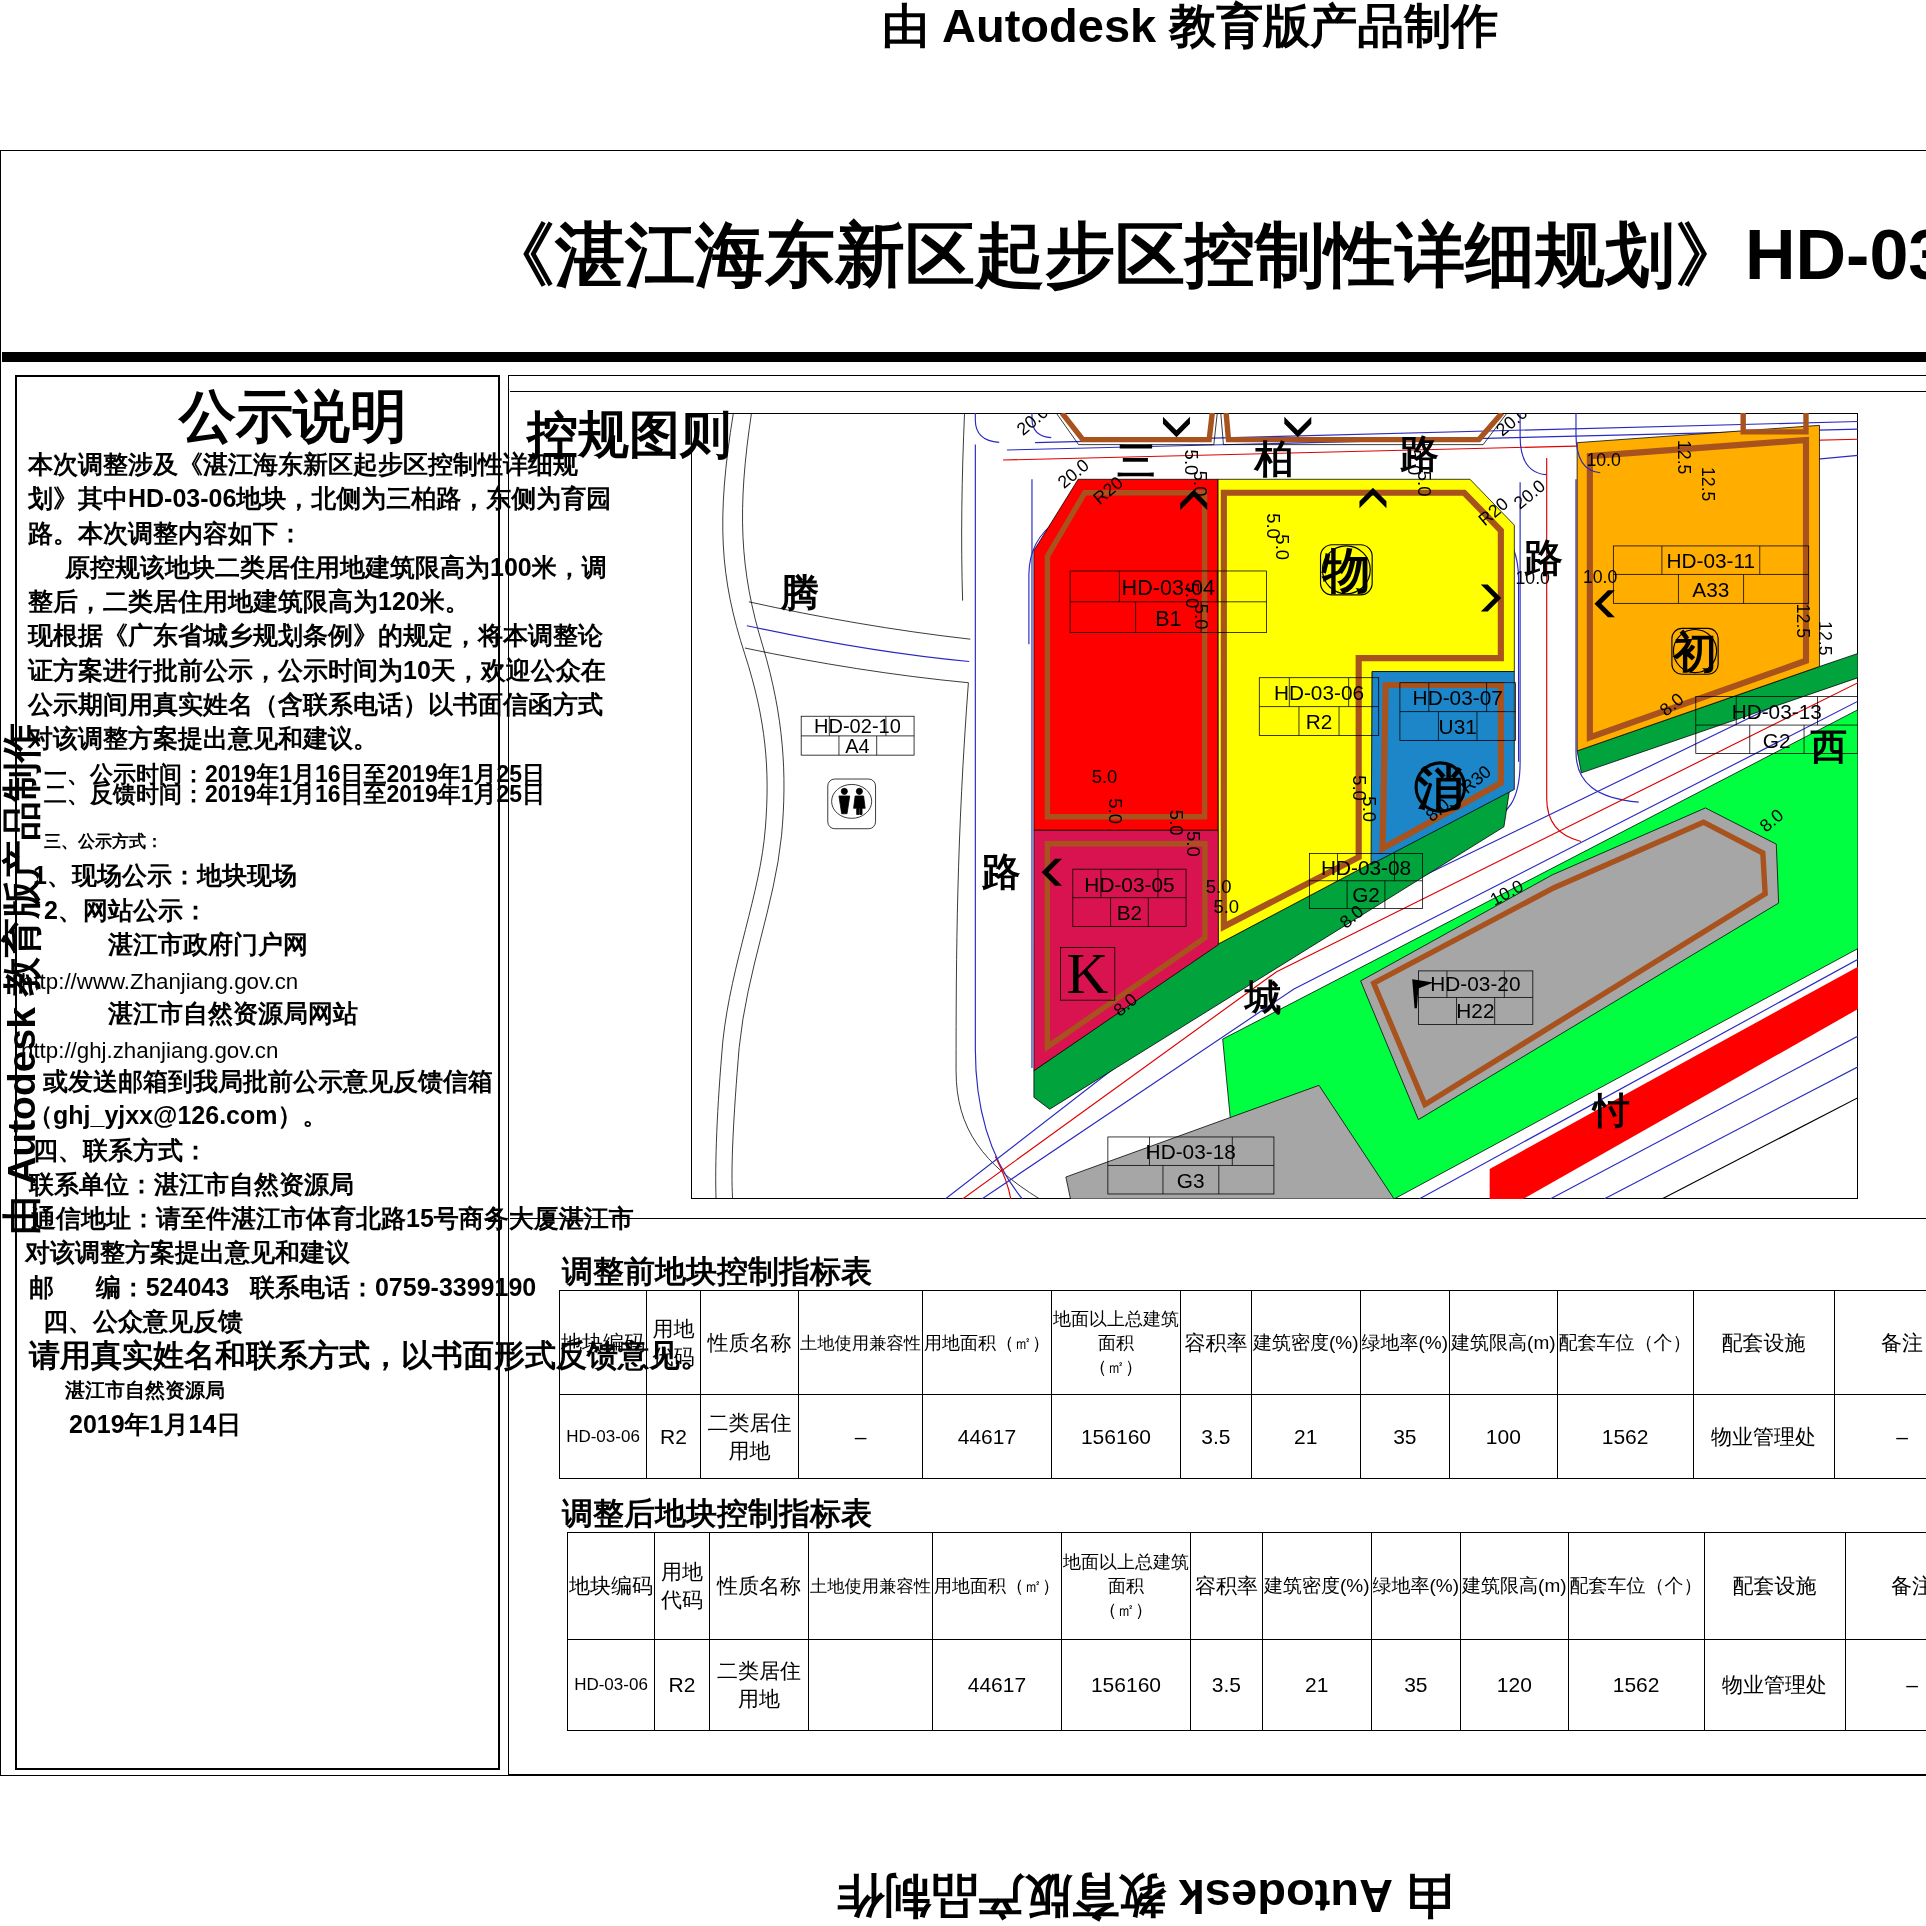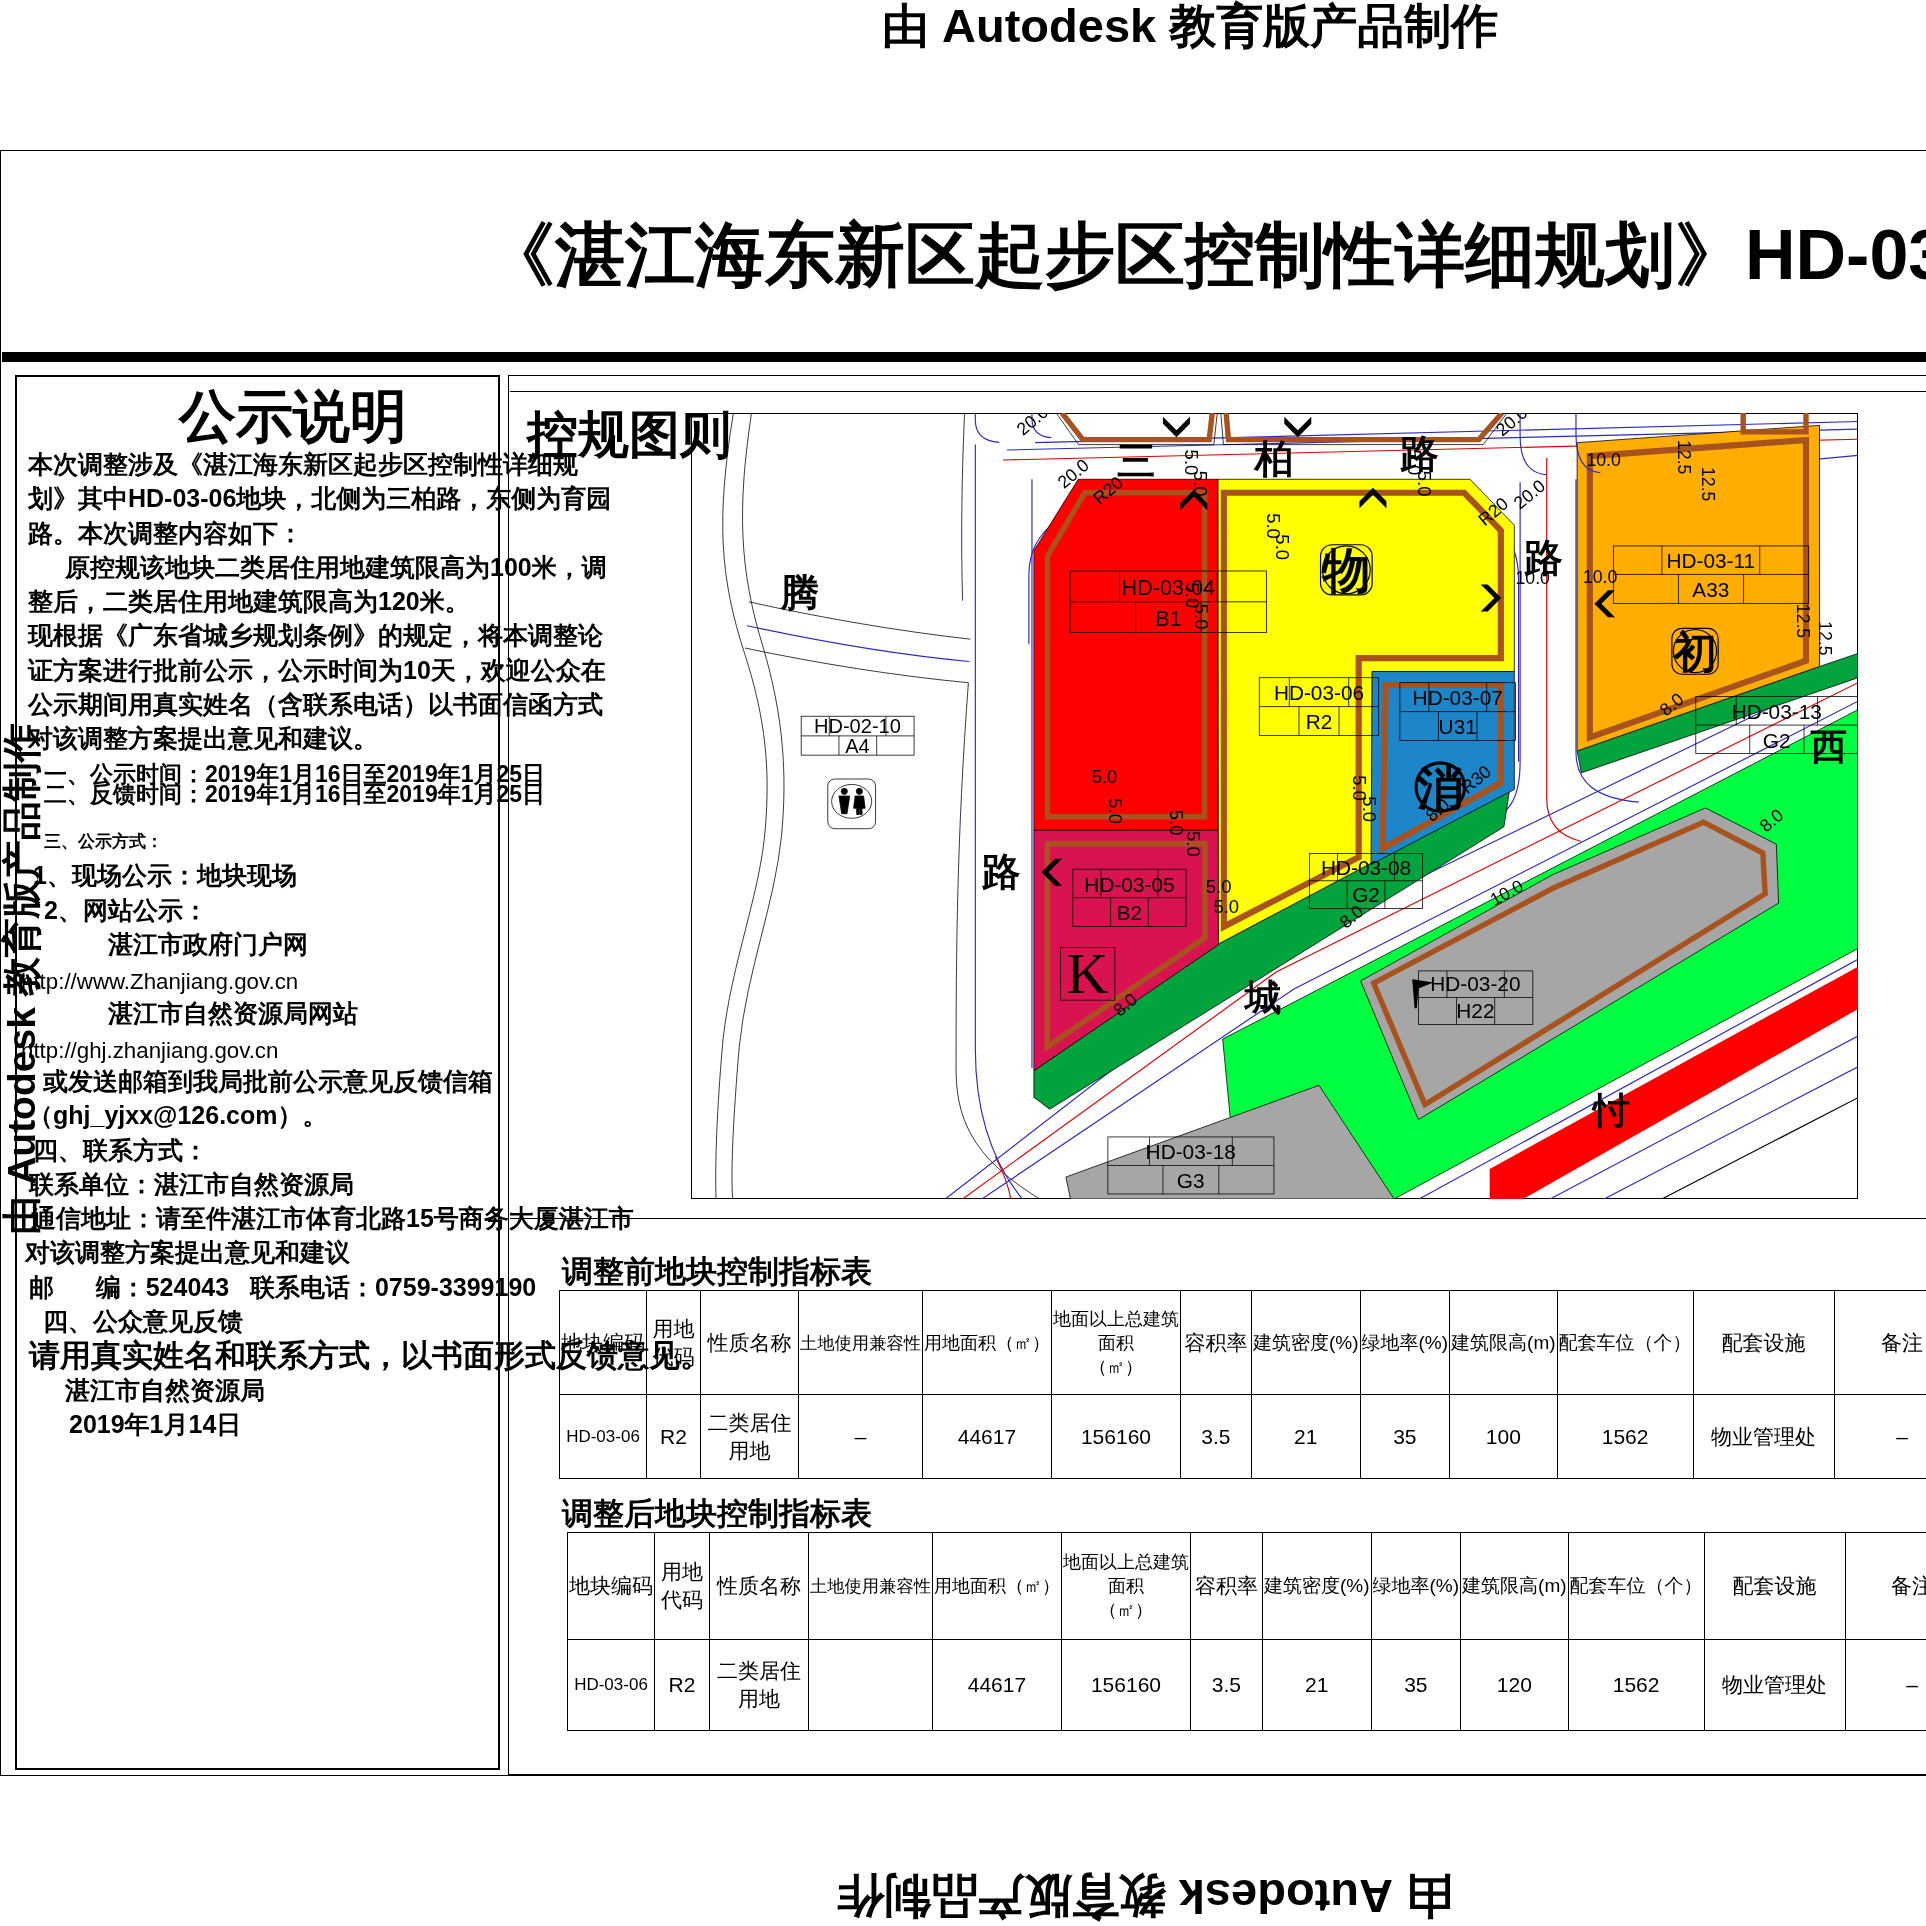--- a/index.html
+++ b/index.html
@@ -52,21 +52,21 @@
 <div class="abs cjk" style="left:21px;top:1035px;font-size:22.3px;line-height:31px;">http://ghj.zhanjiang.gov.cn</div>
 <div class="abs cjk" style="left:43px;top:1067px;font-size:25px;line-height:29px;font-weight:bold;">或发送邮箱到我局批前公示意见反馈信箱</div>
 <div class="abs cjk" style="left:28px;top:1101px;font-size:25px;line-height:29px;font-weight:bold;">（ghj_yjxx@126.com）。</div>
 <div class="abs cjk" style="left:33px;top:1136px;font-size:25px;line-height:29px;font-weight:bold;">四、联系方式：</div>
 <div class="abs cjk" style="left:29px;top:1170px;font-size:25px;line-height:29px;font-weight:bold;">联系单位：湛江市自然资源局</div>
 <div class="abs cjk" style="left:31px;top:1204px;font-size:25px;line-height:29px;font-weight:bold;text-align:center;">通信地址：请至件湛江市体育北路15号商务大厦湛江市</div>
 <div class="abs cjk" style="left:25px;top:1238px;font-size:25px;line-height:29px;font-weight:bold;">对该调整方案提出意见和建议</div>
 <div class="abs cjk" style="left:29px;top:1273px;font-size:25px;line-height:29px;font-weight:bold;">邮&nbsp;&nbsp;&nbsp;&nbsp;&nbsp;&nbsp;编：524043&nbsp;&nbsp;&nbsp;联系电话：0759-3399190</div>
 <div class="abs cjk" style="left:43px;top:1307px;font-size:25px;line-height:29px;font-weight:bold;">四、公众意见反馈</div>
 <div class="abs cjk" style="left:29px;top:1341px;font-size:31px;line-height:29px;font-weight:bold;">请用真实姓名和联系方式，以书面形式反馈意见。</div>
-<div class="abs cjk" style="left:65px;top:1376px;font-size:25px;line-height:29px;font-weight:bold;">湛江市自然资源局</div>
+<div class="abs cjk" style="left:65px;top:1376px;font-size:20px;line-height:29px;font-weight:bold;">湛江市自然资源局</div>
 <div class="abs cjk" style="left:69px;top:1410px;font-size:25px;line-height:29px;font-weight:bold;">2019年1月14日</div>
 
 <svg class="abs" style="left:691px;top:413px;overflow:hidden;" width="1167" height="786" viewBox="0 0 3029 2040">
 <g fill="none" stroke="none" font-family="Liberation Sans, sans-serif">
 
 <path d="M110,0 C65,277 75,427 140,627 C195,797 205,927 193,1077 C180,1247 105,1427 83,1627 C67,1807 62,1950 65,2040" stroke="#000" stroke-width="2"></path>
 
 <path d="M157,0 C120,247 125,407 187,607 C240,787 250,937 235,1097 C217,1277 145,1447 125,1647 C110,1827 103,1960 108,2040" stroke="#000" stroke-width="2"></path>
 
 <path d="M150,490 C330,530 530,565 725,587" stroke="#000" stroke-width="2"></path>

